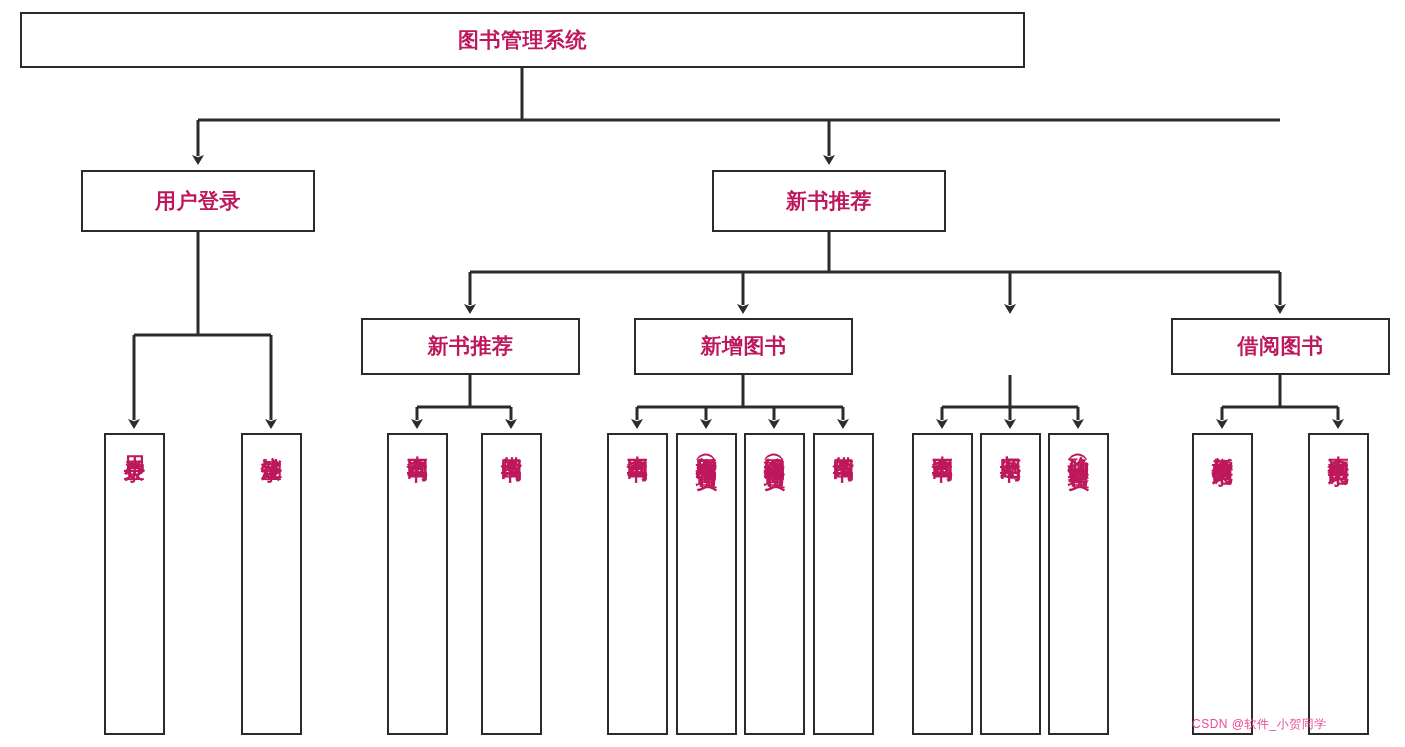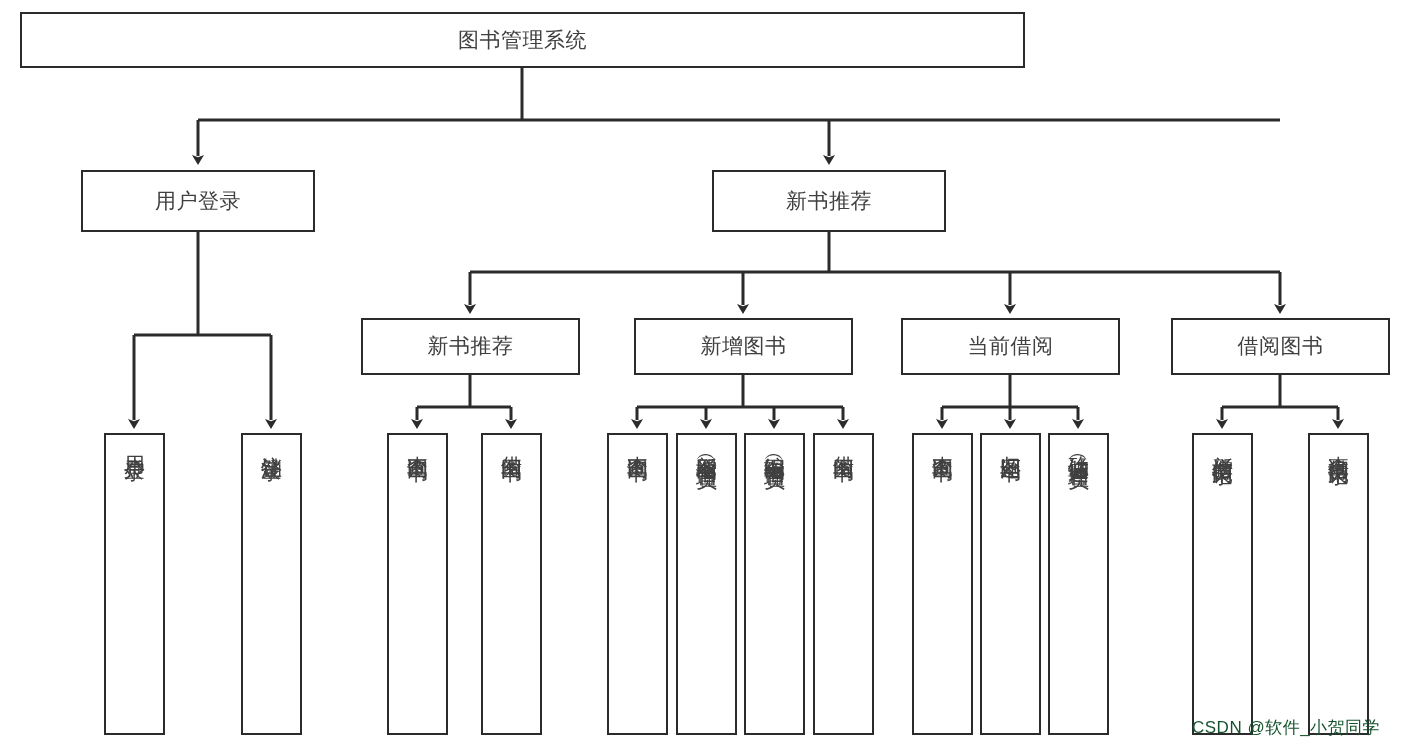--- a/index.html
+++ b/index.html
@@ -32,21 +32,22 @@
     background: #ffffff;
     display: flex;
     align-items: center;
     justify-content: center;
     color: #1b1b1b;
   }
   .node-label {
     display: block;
     text-align: center;
     line-height: 1.18;
-    color: #404040;
+    color: #be185d;
+    font-weight: bold;
   }
   
   .node.horiz .node-label {
     font-size: 21px;
     letter-spacing: 0.5px;
     white-space: nowrap;
   }
   
   .node.vert {
     align-items: flex-start;
@@ -58,22 +59,22 @@
     text-orientation: upright;
     font-size: 21px;
     line-height: 1.05;
     letter-spacing: 2px;
     white-space: nowrap;
     height: auto;
     max-height: 100%;
   }
   .watermark {
     position: absolute;
-    color: #14532d;
-    font-size: 17px;
+    color: #ec4899;
+    font-size: 12px;
     letter-spacing: 0.5px;
     white-space: nowrap;
     user-select: none;
   }
 </style>
 </head>
 <body>
 
 <div id="canvas">
 
@@ -140,23 +141,20 @@
   </div>
 
   <div class="node horiz" style="left:361px; top:318px; width:219px; height:57px;">
     <span class="node-label">新书推荐</span>
   </div>
 
   <div class="node horiz" style="left:634px; top:318px; width:219px; height:57px;">
     <span class="node-label">新增图书</span>
   </div>
 
-  <div class="node horiz" style="left:901px; top:318px; width:219px; height:57px;">
-    <span class="node-label">当前借阅</span>
-  </div>
 
   <div class="node horiz" style="left:1171px; top:318px; width:219px; height:57px;">
     <span class="node-label">借阅图书</span>
   </div>
 
   <div class="node vert" style="left:104px; top:433px; width:61px; height:302px;">
     <span class="node-label">用户登录</span>
   </div>
 
   <div class="node vert" style="left:241px; top:433px; width:61px; height:302px;">

